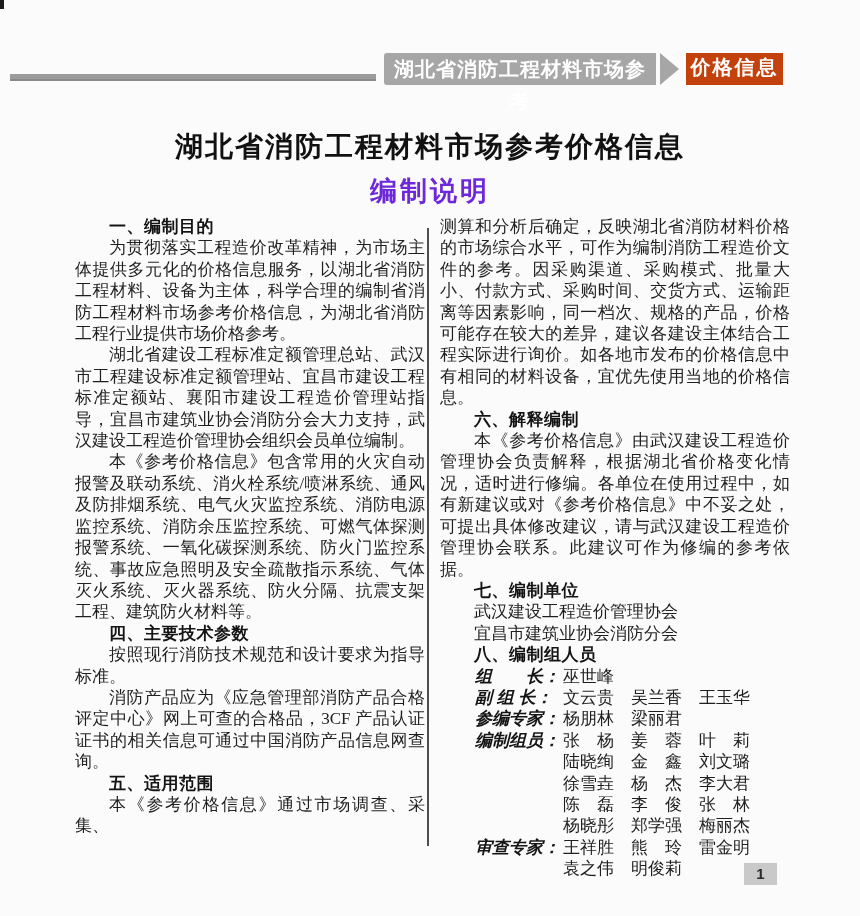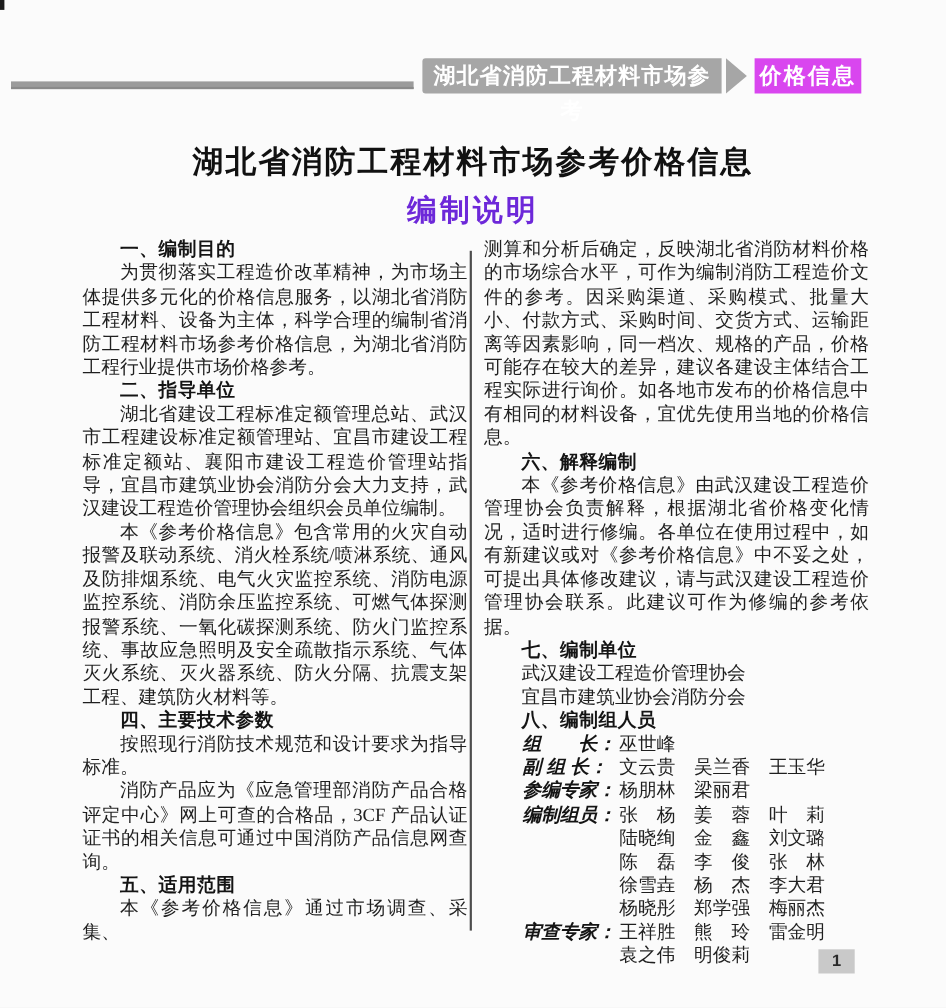--- a/index.html
+++ b/index.html
@@ -19,21 +19,21 @@
     font-weight:bold;font-size:20px;line-height:32px;text-align:center;
     border-radius:3px 0 0 3px;letter-spacing:1px;
   }
   .tag-arrow{
     position:absolute;left:660px;top:53px;width:0;height:0;
     border-top:16px solid transparent;border-bottom:16px solid transparent;
     border-left:19px solid #a6a6a6;
   }
   .tag-secondary{
     position:absolute;left:686px;top:53px;width:97px;height:32px;
-    background:#d946ef;color:#fff;font-family:Liberation Serif, serif;
+    background:#c2410c;color:#fff;font-family:Liberation Mono, monospace;
     font-weight:bold;font-size:20px;line-height:32px;text-align:center;letter-spacing:2px;
   }
 
   
   .doc-title{position:absolute;left:0;right:0;top:128px;text-align:center;}
   .doc-title .t1{font-size:28px;font-weight:bold;letter-spacing:2px;color:#111;}
   .doc-title .t2{font-size:27px;font-weight:bold;letter-spacing:3px;color:#6d28d9;margin-top:7px;}
 
   
   .col{position:absolute;top:216px;width:350px;font-size:17px;line-height:21.4px;
@@ -81,21 +81,20 @@
   <div class="doc-title">
     <div class="t1">湖北省消防工程材料市场参考价格信息</div>
     <div class="t2">编制说明</div>
   </div>
 
   <div class="divider"></div>
 
   <div class="col col-left">
     <h3>一、编制目的</h3>
     <p>为贯彻落实工程造价改革精神，为市场主体提供多元化的价格信息服务，以湖北省消防工程材料、设备为主体，科学合理的编制省消防工程材料市场参考价格信息，为湖北省消防工程行业提供市场价格参考。</p>
-    <h3>二、指导单位</h3>
     <p>湖北省建设工程标准定额管理总站、武汉市工程建设标准定额管理站、宜昌市建设工程标准定额站、襄阳市建设工程造价管理站指导，宜昌市建筑业协会消防分会大力支持，武汉建设工程造价管理协会组织会员单位编制。</p>
     <p>本《参考价格信息》包含常用的火灾自动报警及联动系统、消火栓系统/喷淋系统、通风及防排烟系统、电气火灾监控系统、消防电源监控系统、消防余压监控系统、可燃气体探测报警系统、一氧化碳探测系统、防火门监控系统、事故应急照明及安全疏散指示系统、气体灭火系统、灭火器系统、防火分隔、抗震支架工程、建筑防火材料等。</p>
     <h3>四、主要技术参数</h3>
     <p>按照现行消防技术规范和设计要求为指导标准。</p>
     <p>消防产品应为《应急管理部消防产品合格评定中心》网上可查的合格品，3CF 产品认证证书的相关信息可通过中国消防产品信息网查询。</p>
     <h3>五、适用范围</h3>
     <p>本《参考价格信息》通过市场调查、采集、</p>
   </div>
 
   <div class="col col-right">
@@ -129,29 +128,29 @@
       <span class="roster-name">叶　莉</span>
     </div>
     <div class="roster-row">
       <span class="roster-label"></span>
       <span class="roster-name">陆晓绚</span>
       <span class="roster-name">金　鑫</span>
       <span class="roster-name">刘文璐</span>
     </div>
     <div class="roster-row">
       <span class="roster-label"></span>
+      <span class="roster-name">徐雪垚</span>
+      <span class="roster-name">杨　杰</span>
+      <span class="roster-name">李大君</span>
+    </div>
+    <div class="roster-row">
+      <span class="roster-label"></span>
       <span class="roster-name">陈　磊</span>
       <span class="roster-name">李　俊</span>
       <span class="roster-name">张　林</span>
-    </div>
-    <div class="roster-row">
-      <span class="roster-label"></span>
-      <span class="roster-name">徐雪垚</span>
-      <span class="roster-name">杨　杰</span>
-      <span class="roster-name">李大君</span>
     </div>
     <div class="roster-row">
       <span class="roster-label"></span>
       <span class="roster-name">杨晓彤</span>
       <span class="roster-name">郑学强</span>
       <span class="roster-name">梅丽杰</span>
     </div>
     <div class="roster-row">
       <span class="roster-label">审查专家：</span>
       <span class="roster-name">王祥胜</span>

